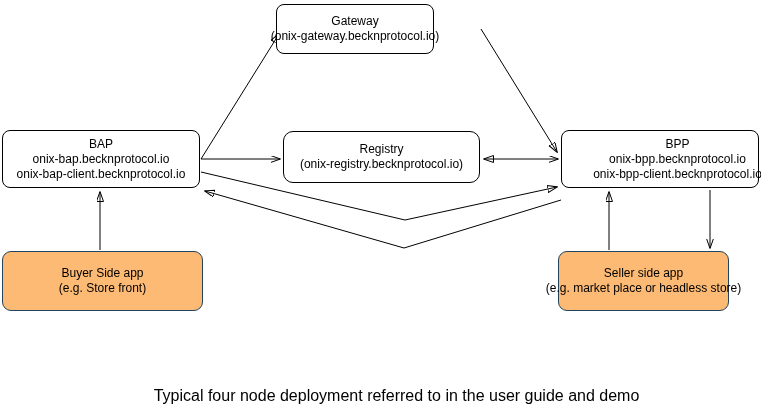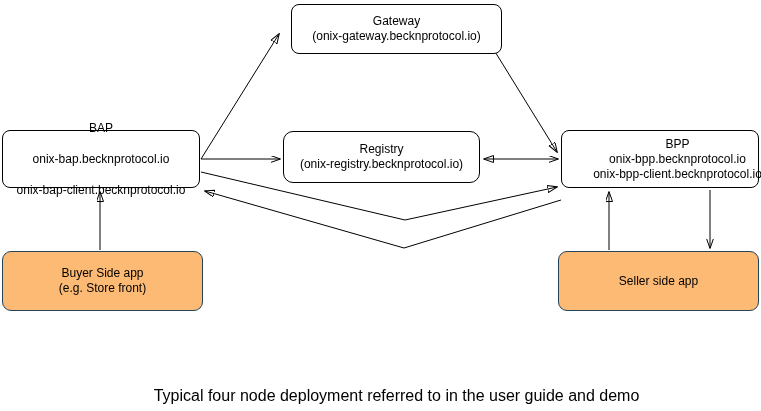--- a/index.html
+++ b/index.html
@@ -86,46 +86,47 @@
 
     <path d="M561,200 L404,248 L205,191" marker-end="url(#arrow)"></path>
 
     <path d="M100,250 L100,192" marker-end="url(#arrow)"></path>
 
     <path d="M609,250 L609,192" marker-end="url(#arrow)"></path>
 
     <path d="M710,190 L710,248" marker-end="url(#arrow)"></path>
   </svg>
 
-  <div class="node white" style="left:291px; top:4px; width:211px; height:50px;">
+  <div class="node white" style="left:276px; top:4px; width:158px; height:50px;">
     <div>Gateway</div>
     <div>(onix-gateway.becknprotocol.io)</div>
   </div>
 
   <div class="node white" style="left:283px; top:131px; width:197px; height:52px;border-radius:10px;">
     <div>Registry</div>
     <div>(onix-registry.becknprotocol.io)</div>
   </div>
 
-  <div class="node white" style="left:2px; top:130px; width:198px; height:58px;gap:16px;">
+  <div class="node white" style="left:2px; top:130px; width:198px; height:58px;">
     <div>BAP</div>
     <div>onix-bap.becknprotocol.io</div>
     <div>onix-bap-client.becknprotocol.io</div>
   </div>
 
   <div class="node white" style="left:561px; top:130px; width:198px; height:58px;padding-left:35px;">
     <div>BPP</div>
     <div>onix-bpp.becknprotocol.io</div>
     <div>onix-bpp-client.becknprotocol.io</div>
   </div>
 
   <div class="node app" style="left:2px; top:251px; width:201px; height:60px;">
     <div>Buyer Side app</div>
     <div>(e.g. Store front)</div>
   </div>
 
-  <div class="node app" style="left:558px; top:251px; width:201px; height:60px;">
+  <div class="node app" style="left:558px; top:251px; width:171px; height:60px;">
     <div>Seller side app</div>
+    <div>(e.g. market place or headless store)</div>
   </div>
 
   <div class="caption">Typical four node deployment referred to in the user guide and demo</div>
 
 </div>
 
 </body></html>

